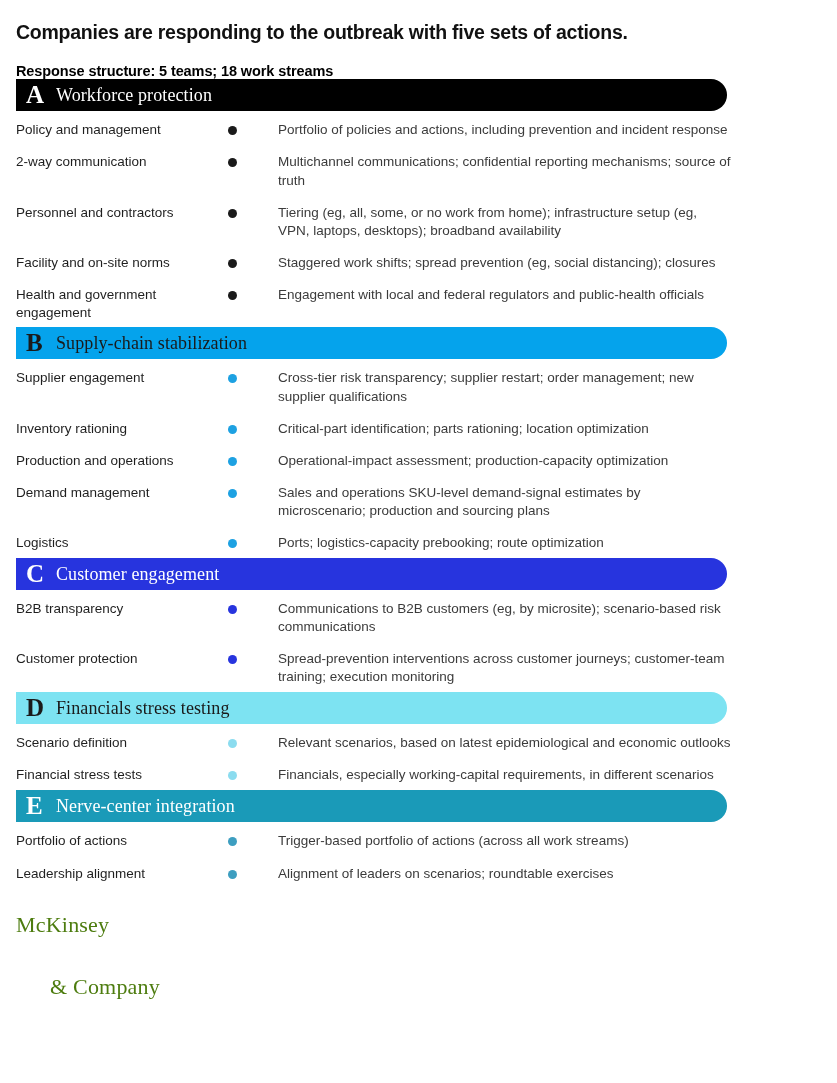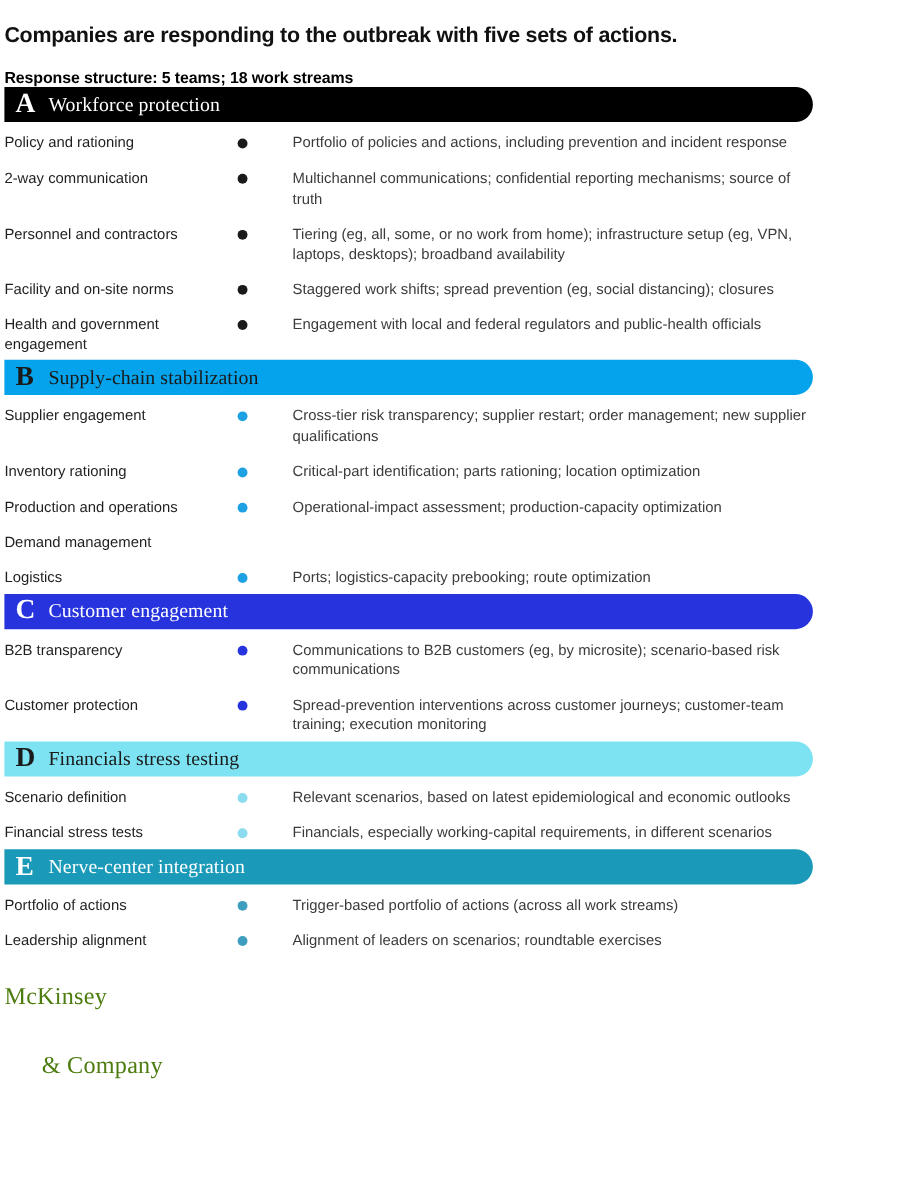--- a/index.html
+++ b/index.html
@@ -14,21 +14,21 @@
     font-family: "Liberation Sans", sans-serif;
     color: #1f1f1f;
     -webkit-font-smoothing: antialiased;
     overflow: hidden;
   }
   .page {
     position: relative;
     width: 747px;
     height: 1083px;
     box-sizing: border-box;
-    padding: 0 4px;
+    padding: 0 16px;
   }
 
   
   .title {
     font-size: 19.5px;
     font-weight: bold;
     letter-spacing: -0.25px;
     color: #111111;
     margin: 0;
     padding-top: 20px;
@@ -131,21 +131,21 @@
   <div class="subtitle">Response structure: 5 teams; 18 work streams</div>
 
   <div id="sections-container">
       <div class="section">
         <div class="section-bar dark" style="background: rgb(0, 0, 0);">
           <div class="section-letter">A</div>
           <div class="section-name">Workforce protection</div>
         </div>
         <div class="rows">
           <div class="row">
-            <div class="row-label">Policy and rationing</div>
+            <div class="row-label">Policy and management</div>
             <div class="row-desc">
               <span class="bullet" style="background: rgb(26, 26, 26);"></span>
               <span class="row-text">Portfolio of policies and actions, including prevention and incident response</span>
             </div>
           </div>
           <div class="row">
             <div class="row-label">2-way communication</div>
             <div class="row-desc">
               <span class="bullet" style="background: rgb(26, 26, 26);"></span>
               <span class="row-text">Multichannel communications; confidential reporting mechanisms; source of truth</span>
@@ -196,20 +196,24 @@
           </div>
           <div class="row">
             <div class="row-label">Production and operations</div>
             <div class="row-desc">
               <span class="bullet" style="background: rgb(29, 161, 226);"></span>
               <span class="row-text">Operational-impact assessment; production-capacity optimization</span>
             </div>
           </div>
           <div class="row">
             <div class="row-label">Demand management</div>
+            <div class="row-desc">
+              <span class="bullet" style="background: rgb(29, 161, 226);"></span>
+              <span class="row-text">Sales and operations SKU-level demand-signal estimates by microscenario; production and sourcing plans</span>
+            </div>
           </div>
           <div class="row">
             <div class="row-label">Logistics</div>
             <div class="row-desc">
               <span class="bullet" style="background: rgb(29, 161, 226);"></span>
               <span class="row-text">Ports; logistics-capacity prebooking; route optimization</span>
             </div>
           </div>
         </div>
       </div>

